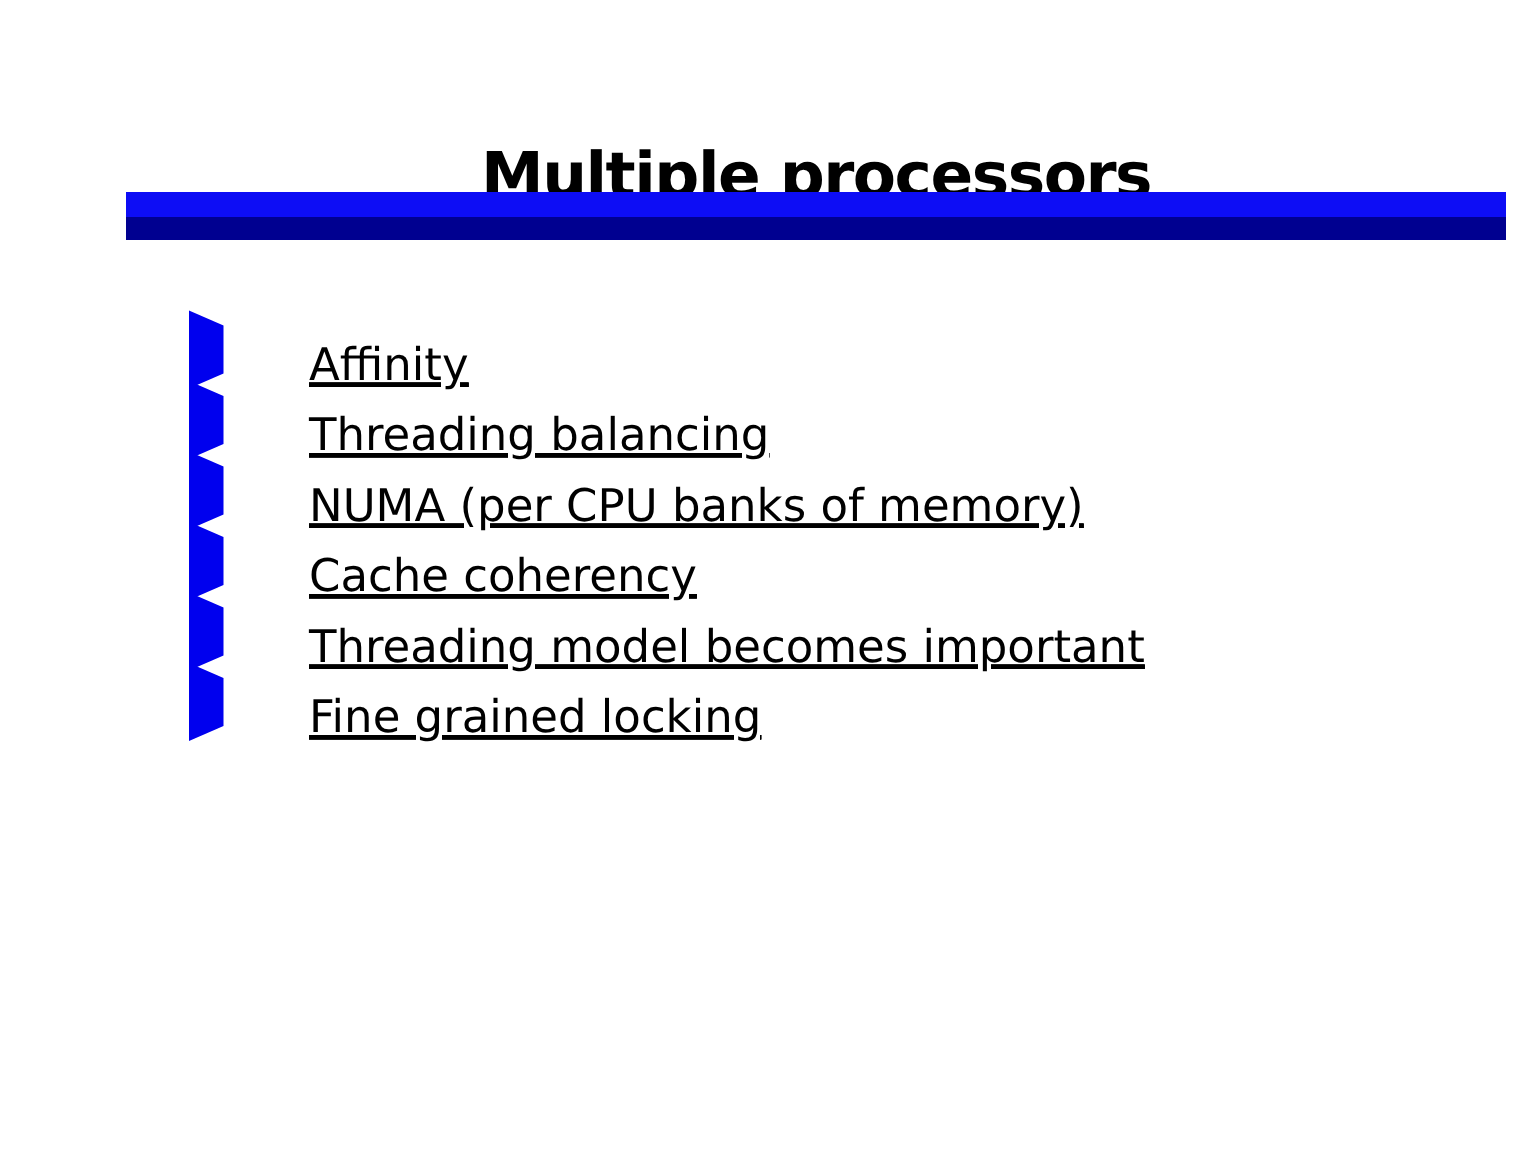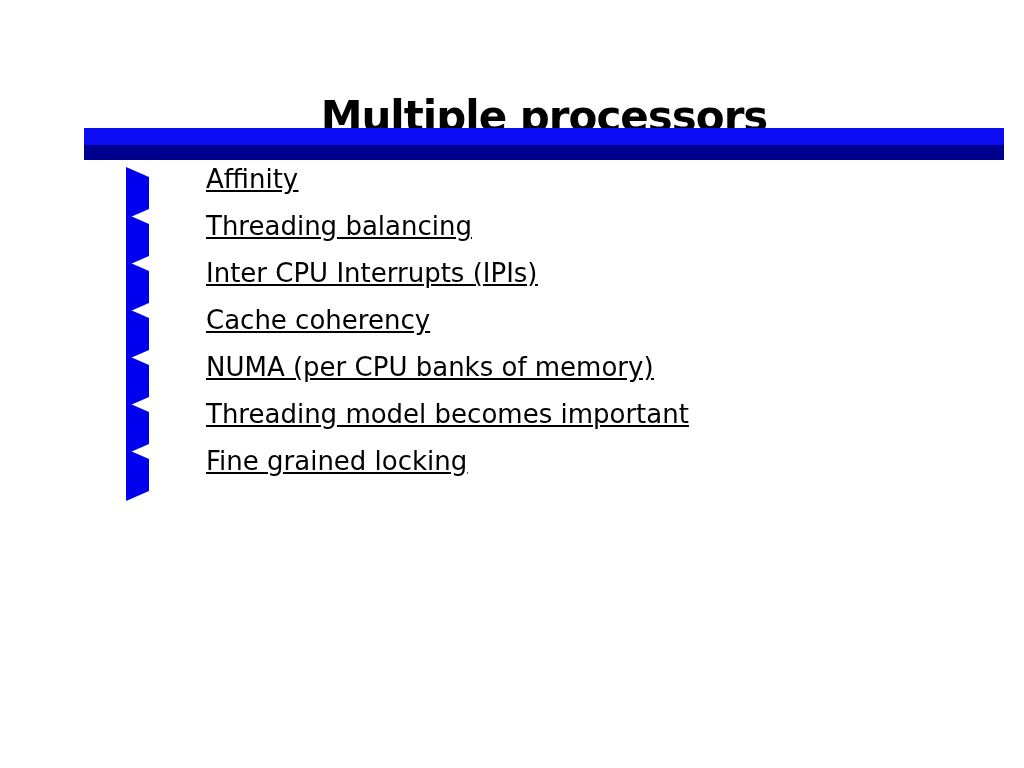--- a/index.html
+++ b/index.html
@@ -44,23 +44,23 @@
     background: linear-gradient(to bottom, var(--rule-top) 0%, var(--rule-top) 52%, var(--rule-bottom) 52%, var(--rule-bottom) 100%);
   }
   .bullet-list {
     position: absolute;
     top: 140px;
     left: 62px;
     list-style: none;
   }
   .bullet-list li {
     display: flex;
-    align-items: flex-end;
+    align-items: flex-start;
     height: 47px;
-    font-size: 26px;
+    font-size: 30px;
     line-height: 47px;
     white-space: nowrap;
   }
   .tri {
     display: inline-block;
     width: 0;
     height: 0;
     border-top: 10.5px solid transparent;
     border-bottom: 10.5px solid transparent;
     border-left: 23px solid var(--bullet);
@@ -82,29 +82,25 @@
     <li>
       <span class="tri"></span>
       <span>Affinity</span>
     </li>
     <li>
       <span class="tri"></span>
       <span>Threading balancing</span>
     </li>
     <li>
       <span class="tri"></span>
-      <span>Inter CPU Interrupts (IPIs)</span>
+      <span>NUMA (per CPU banks of memory)</span>
     </li>
     <li>
       <span class="tri"></span>
       <span>Cache coherency</span>
-    </li>
-    <li>
-      <span class="tri"></span>
-      <span>NUMA (per CPU banks of memory)</span>
     </li>
     <li>
       <span class="tri"></span>
       <span>Threading model becomes important</span>
     </li>
     <li>
       <span class="tri"></span>
       <span>Fine grained locking</span>
     </li>
   </ul>

